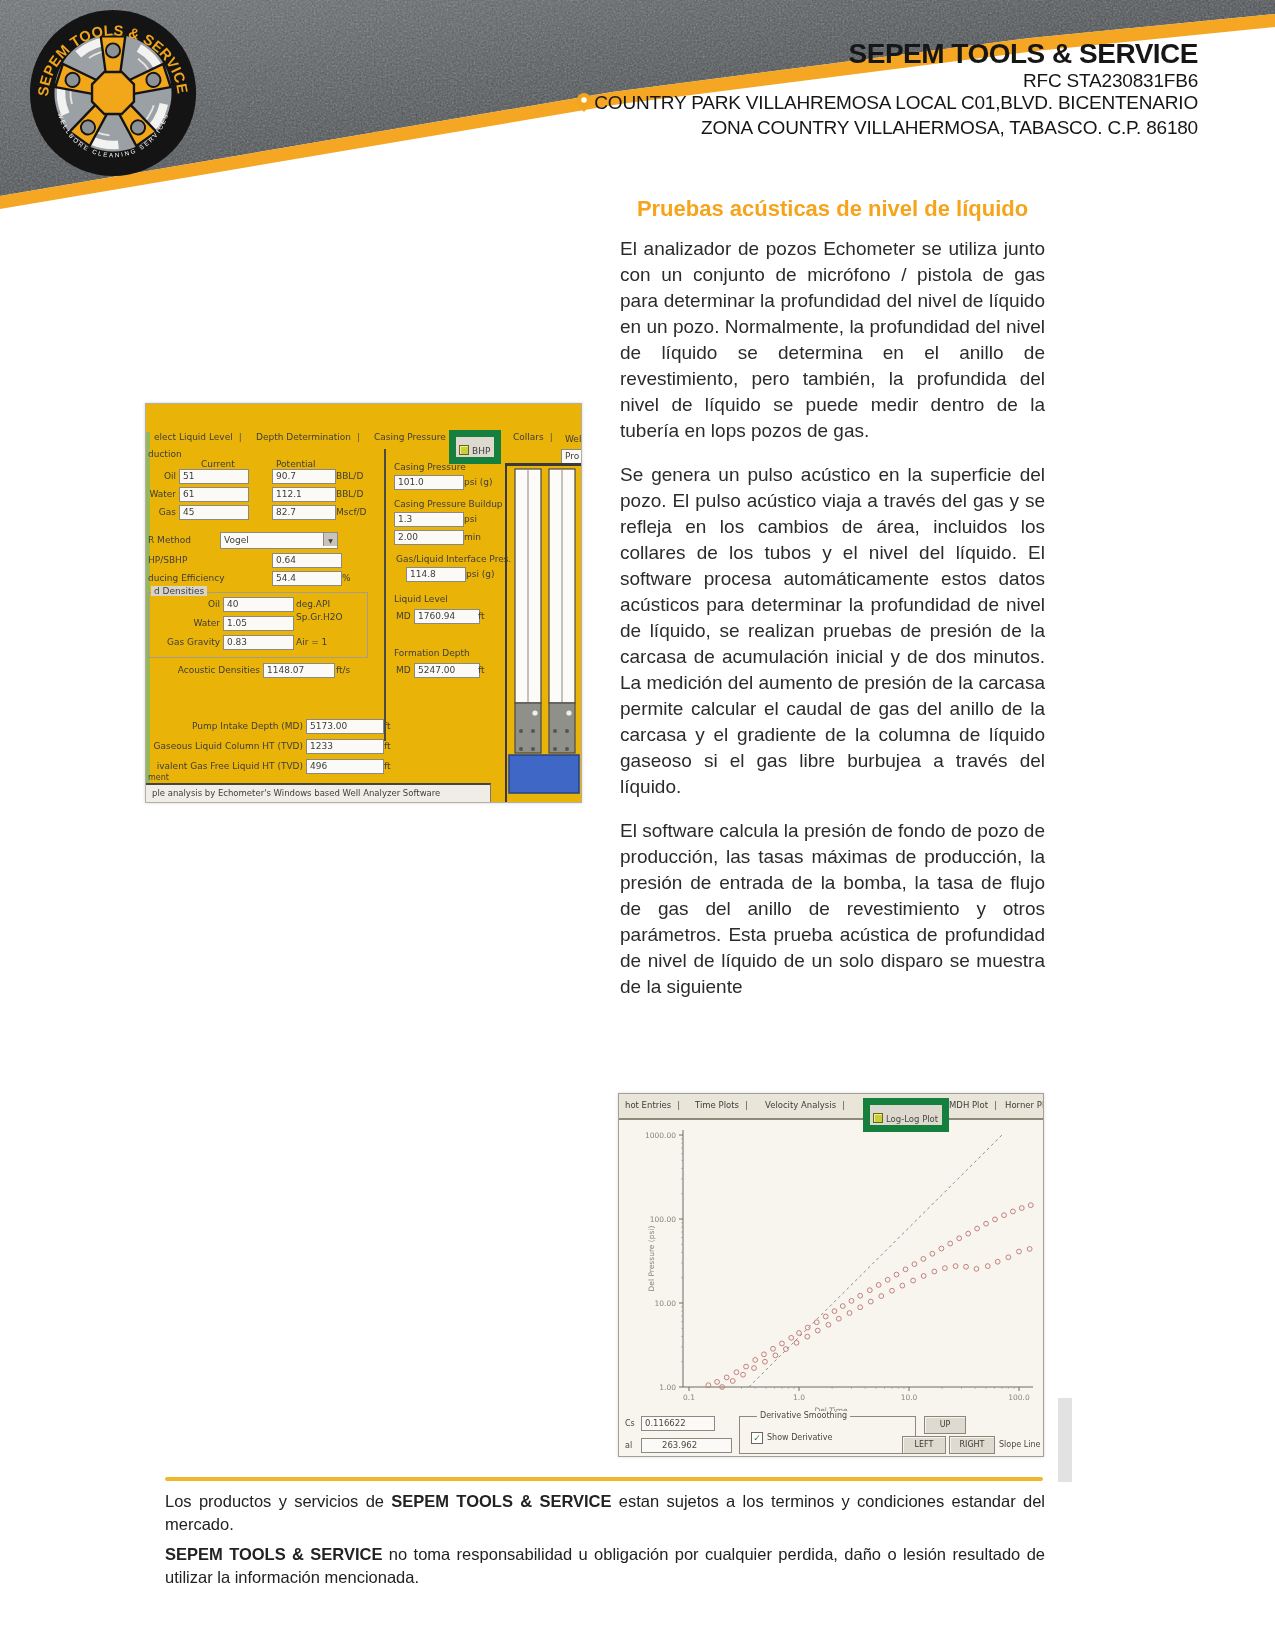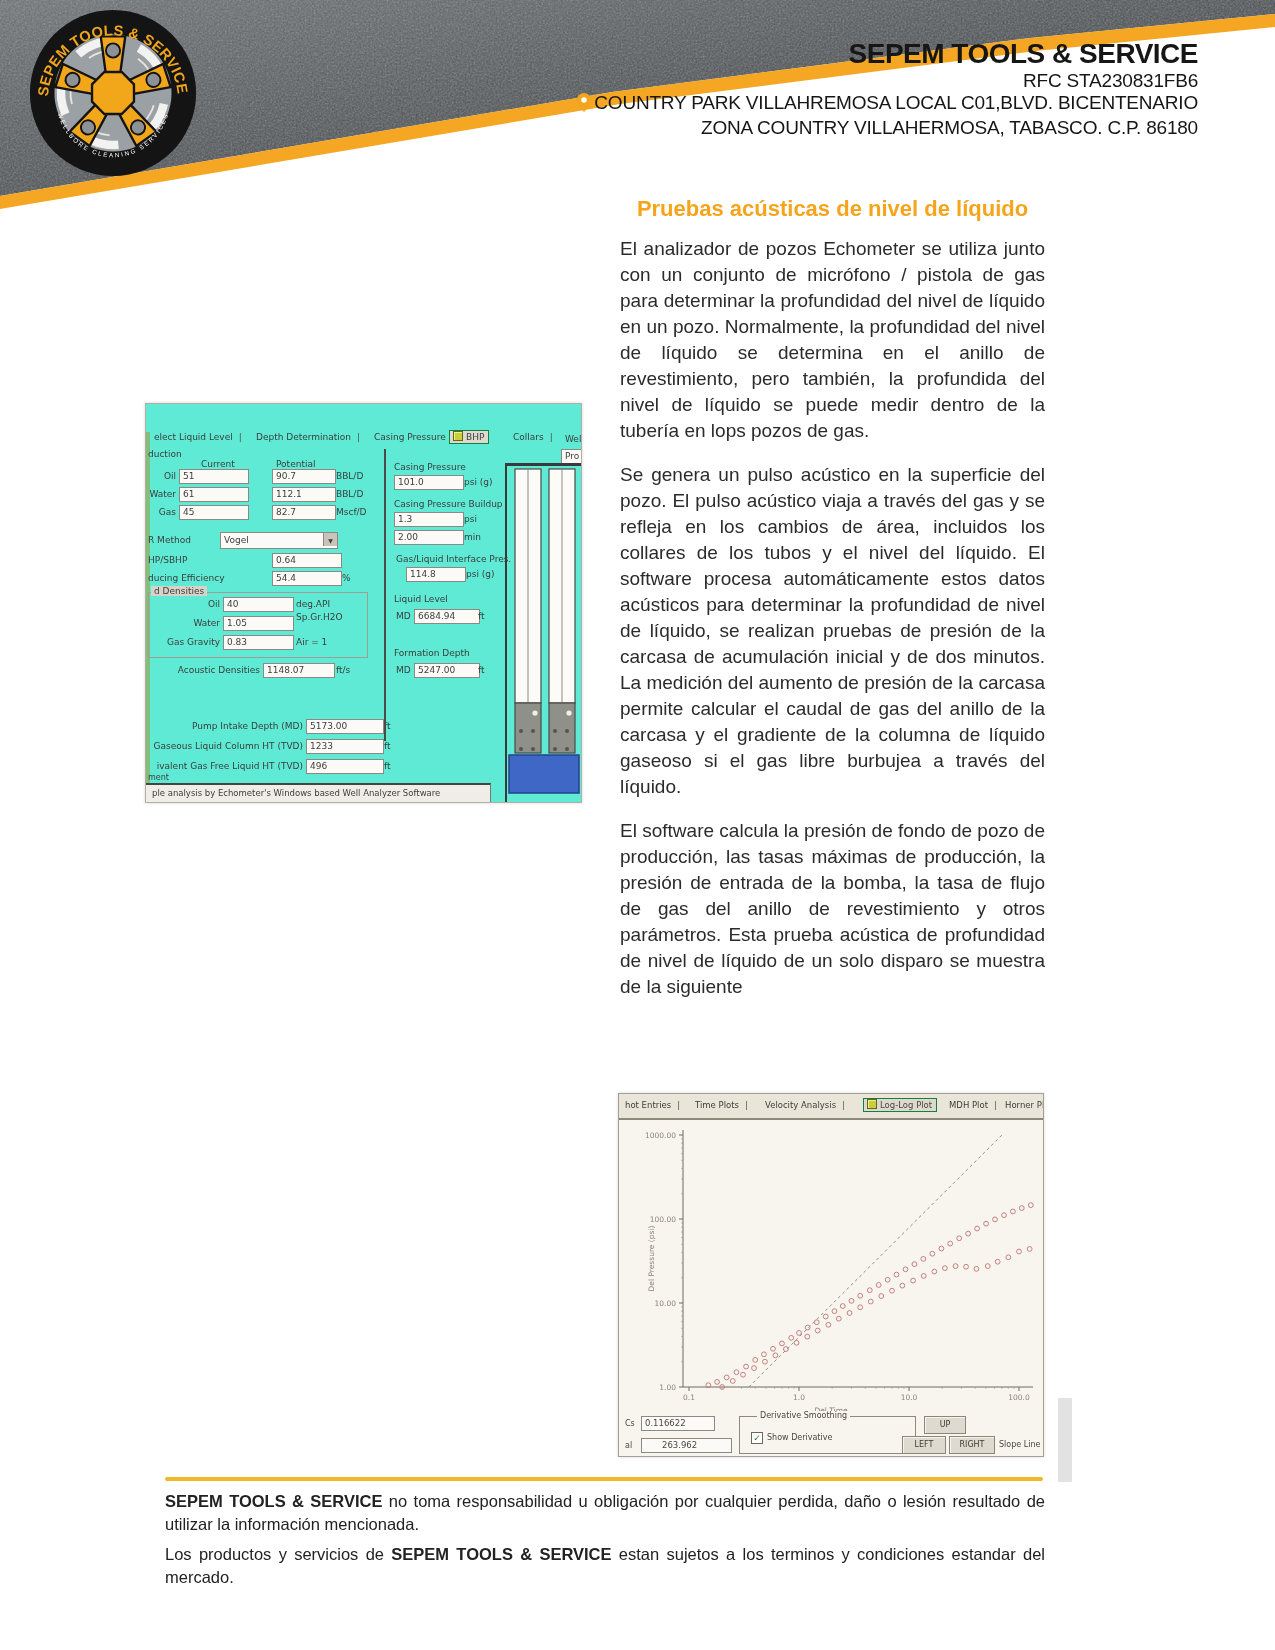--- a/index.html
+++ b/index.html
@@ -13,34 +13,34 @@
   .company{font-size:28px;font-weight:bold;letter-spacing:-0.5px;line-height:32px;}
   .rfc,.addr{font-size:19px;line-height:22px;letter-spacing:-0.2px;}
   .pin{display:inline-block;vertical-align:-3px;margin-right:3px;}
   
   .title{position:absolute;left:620px;top:196px;width:425px;text-align:center;
          font-size:22px;font-weight:bold;}
   .bodycol{position:absolute;left:620px;top:236px;width:425px;font-size:19px;line-height:26px;
            text-align:justify;}
   .bodycol p{margin:0 0 18px 0;}
   
-  .shot1{position:absolute;left:145px;top:403px;width:435px;height:398px;background:#5eead4;
+  .shot1{position:absolute;left:145px;top:403px;width:435px;height:398px;background:#eab308;
          border:1px solid #b3afa4;overflow:hidden;font-family:"DejaVu Sans",sans-serif;
          font-size:9px;color:#3d3d3d;box-shadow:0 0 3px rgba(0,0,0,.18);}
   .greenstrip{position:absolute;left:0;top:28px;width:4px;height:368px;background:#8ab768;opacity:.85;}
   .lbl{position:absolute;white-space:nowrap;}
   .rlbl{position:absolute;white-space:nowrap;text-align:right;}
   .vbox{position:absolute;height:13px;line-height:12px;background:#fbfaf6;border:1px solid #8a8a82;
         padding:0 3px;white-space:nowrap;overflow:hidden;}
   .grp{position:absolute;border:1px solid #a19d92;}
   .grpt{position:absolute;background:#d7d3c9;padding:0 3px;white-space:nowrap;}
   .tab{position:absolute;white-space:nowrap;color:#3d3d3d;}
   .tab::after{content:"|";margin-left:6px;color:#55524c;}
-  .tab-active{position:absolute;white-space:nowrap;border:1px solid #15803d;background:#ddd9cf;
-              padding:0 4px 1px 3px;}
+  .tab-active{position:absolute;white-space:nowrap;border:7px solid #15803d;background:#ddd9cf;
+              padding:8px 4px 1px 3px;}
   .tabicon{display:inline-block;width:8px;height:8px;background:#c9cf3a;border:1px solid #64641f;
            vertical-align:-1px;margin-right:3px;box-shadow:inset 1px 1px 0 #eef287;}
   .vdivider{position:absolute;left:238px;top:45px;width:2px;height:292px;background:#4a4a46;}
   .drop{position:absolute;height:15px;background:#fbfaf6;border:1px solid #8a8a82;line-height:14px;padding-left:3px;}
   .drop-btn{position:absolute;right:0;top:0;width:13px;height:13px;background:#c8c4ba;
             border-left:1px solid #8a8a82;text-align:center;}
   .drop-btn::after{content:"▼";font-size:6px;color:#3d3d3d;line-height:13px;}
   .caption{position:absolute;left:0;top:379px;width:338px;height:18px;background:#f0ede6;
            border-top:2px solid #444;border-bottom:1px solid #777;border-right:1px solid #777;
            font-size:8.5px;line-height:16px;padding-left:6px;}
@@ -229,21 +229,21 @@
     <div class="lbl" style="left:318px;top:110px;">psi</div>
     <div class="vbox" style="left:248px;top:126px;width:62px;">2.00</div>
     <div class="lbl" style="left:318px;top:128px;">min</div>
 
     <div class="lbl" style="left:250px;top:150px;">Gas/Liquid Interface Pres.</div>
     <div class="vbox" style="left:260px;top:163px;width:52px;">114.8</div>
     <div class="lbl" style="left:320px;top:165px;">psi (g)</div>
 
     <div class="lbl" style="left:248px;top:190px;">Liquid Level</div>
     <div class="lbl" style="left:250px;top:207px;">MD</div>
-    <div class="vbox" style="left:268px;top:205px;width:58px;">6684.94</div>
+    <div class="vbox" style="left:268px;top:205px;width:58px;">1760.94</div>
     <div class="lbl" style="left:332px;top:207px;">ft</div>
 
     <div class="lbl" style="left:248px;top:244px;">Formation Depth</div>
     <div class="lbl" style="left:250px;top:261px;">MD</div>
     <div class="vbox" style="left:268px;top:259px;width:58px;">5247.00</div>
     <div class="lbl" style="left:332px;top:261px;">ft</div>
 
     <svg style="position:absolute;left:353px;top:53px;" width="82" height="345" viewBox="0 0 82 345">
       <rect x="6" y="6" width="76" height="3" fill="#3a3a3a"></rect>
       <rect x="6" y="9" width="2" height="336" fill="#3a3a3a"></rect>
@@ -430,17 +430,17 @@
 
     <div class="btn" style="left:305px;top:322px;width:40px;">UP</div>
     <div class="btn" style="left:283px;top:342px;width:42px;">LEFT</div>
     <div class="btn" style="left:330px;top:342px;width:44px;">RIGHT</div>
     <div class="ctl-lbl" style="left:380px;top:346px;">Slope Line</div>
   </div>
 
   <div class="artifact"></div>
   <div class="rule"></div>
   <div class="footer">
+    <p><span>Los productos y servicios de </span><b>SEPEM TOOLS &amp; SERVICE</b><span> estan sujetos a los terminos y condiciones estandar del mercado.</span></p>
     <p><b>SEPEM TOOLS &amp; SERVICE</b><span> no toma responsabilidad u obligación por cualquier perdida, daño o lesión resultado de utilizar la información mencionada.</span></p>
-    <p><span>Los productos y servicios de </span><b>SEPEM TOOLS &amp; SERVICE</b><span> estan sujetos a los terminos y condiciones estandar del mercado.</span></p>
   </div>
 
 </div>
 
 </body></html>

